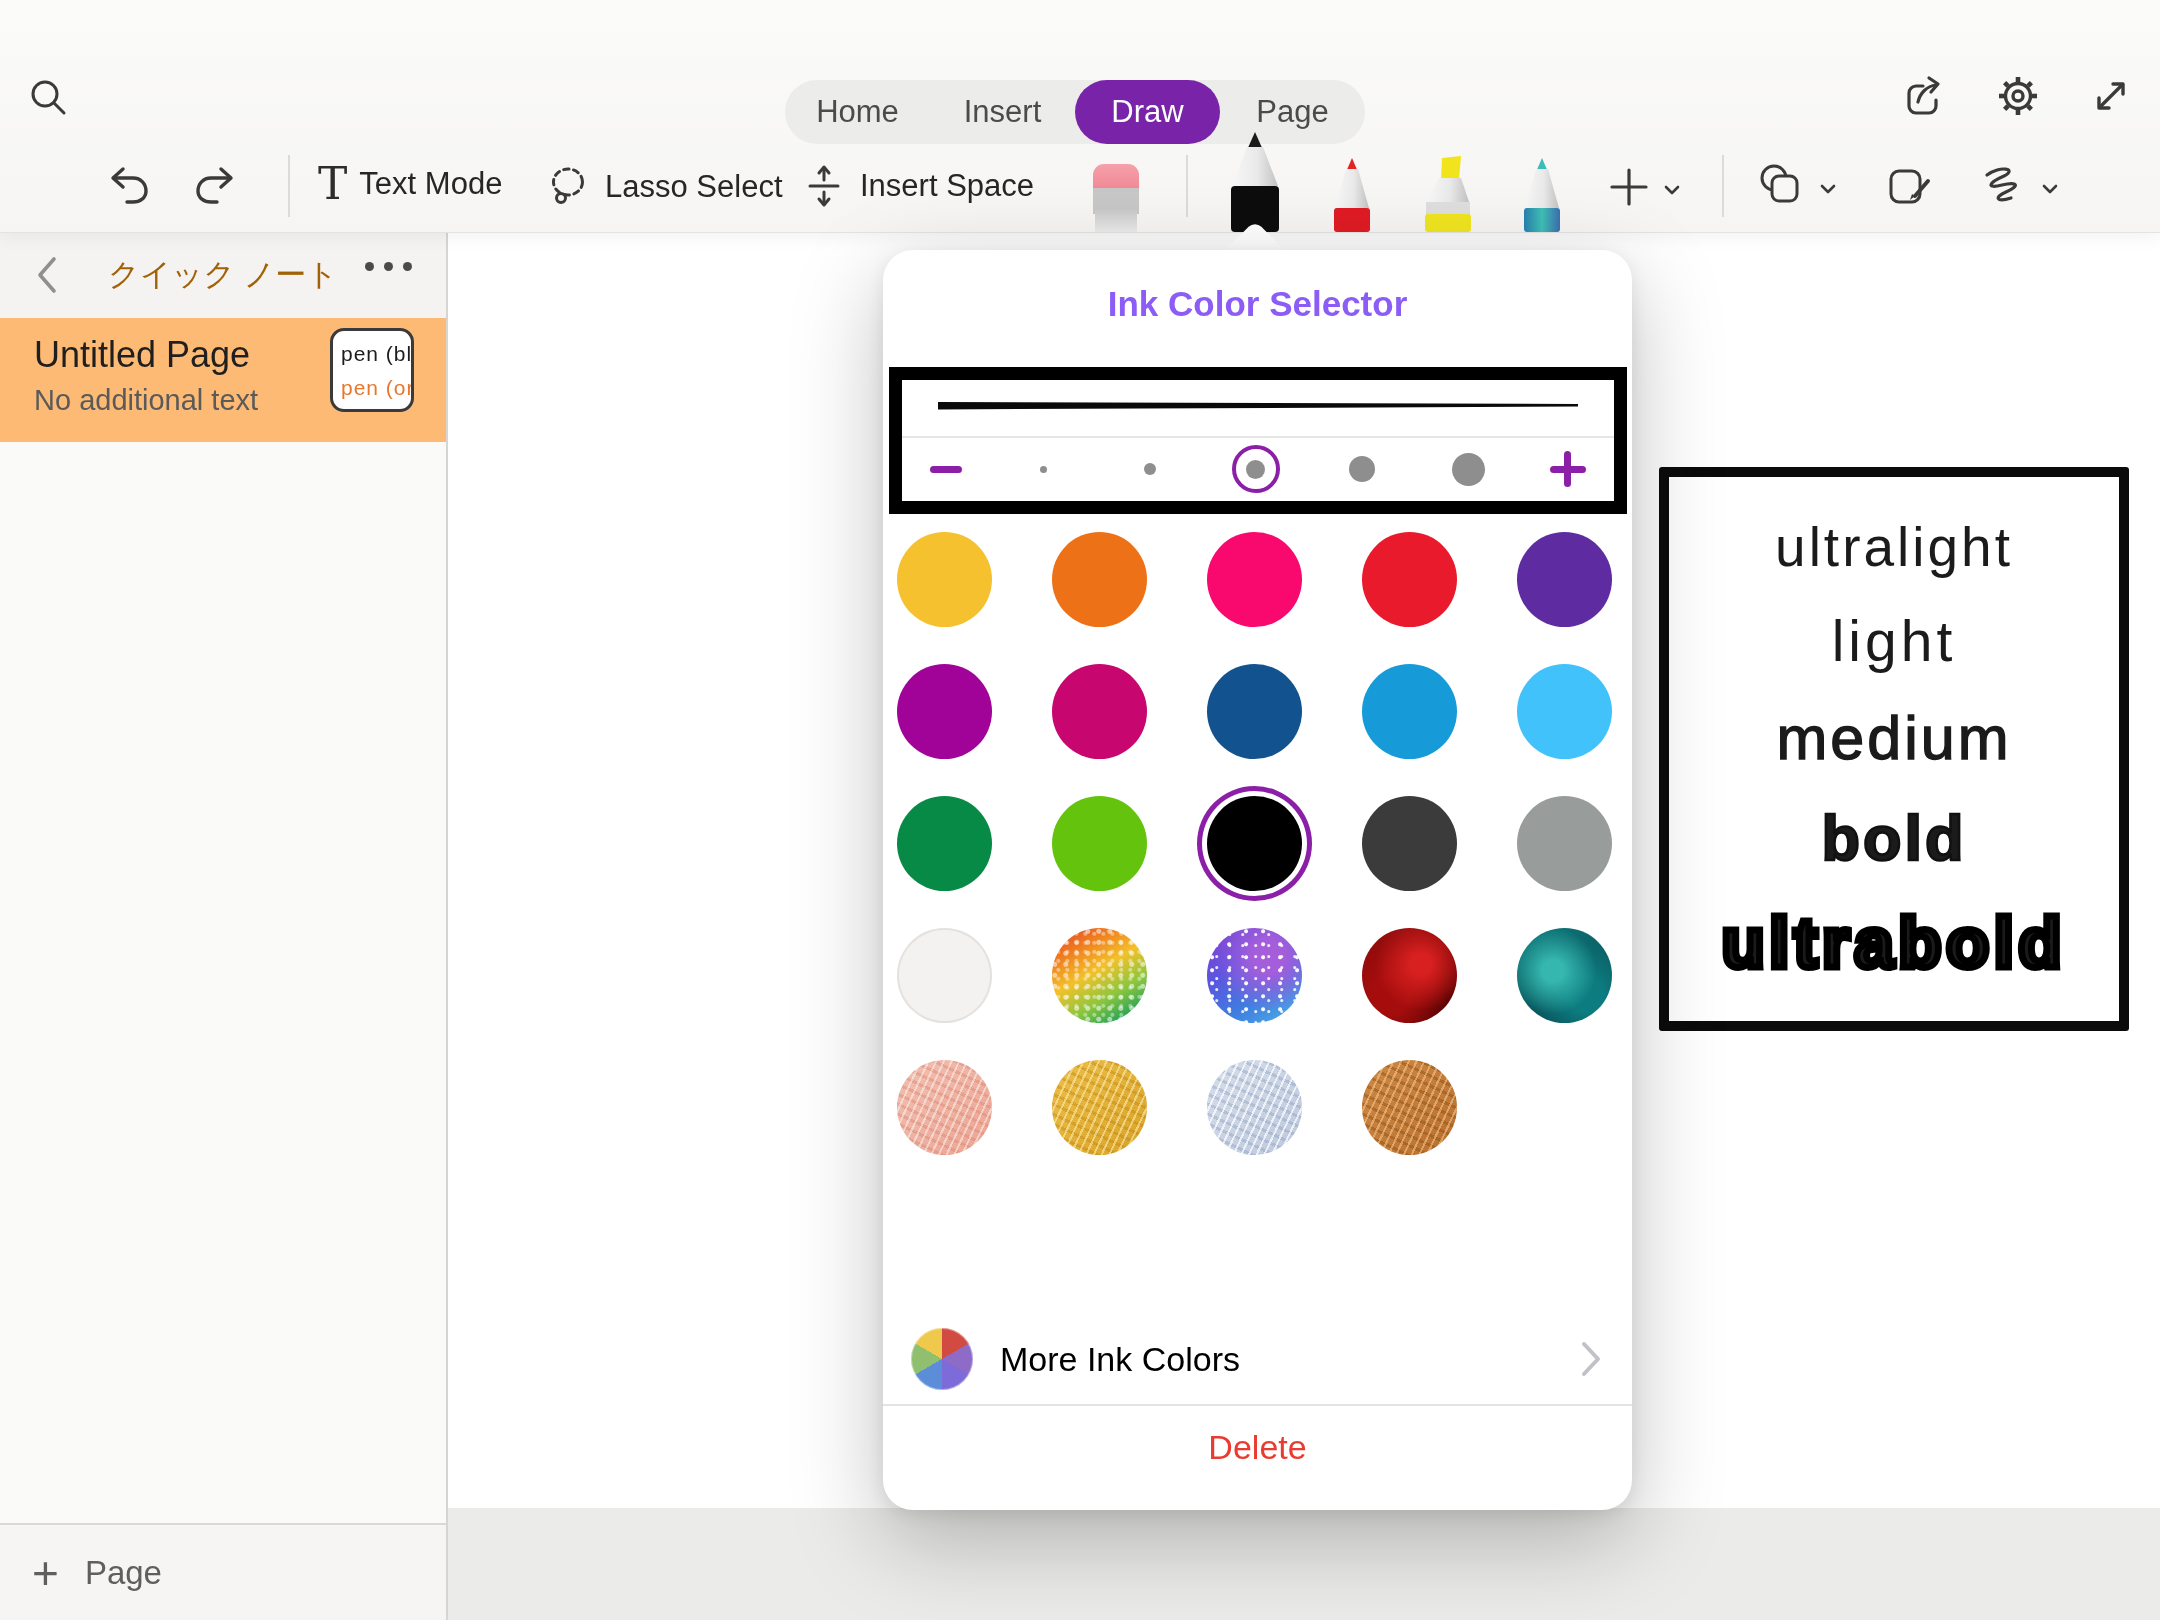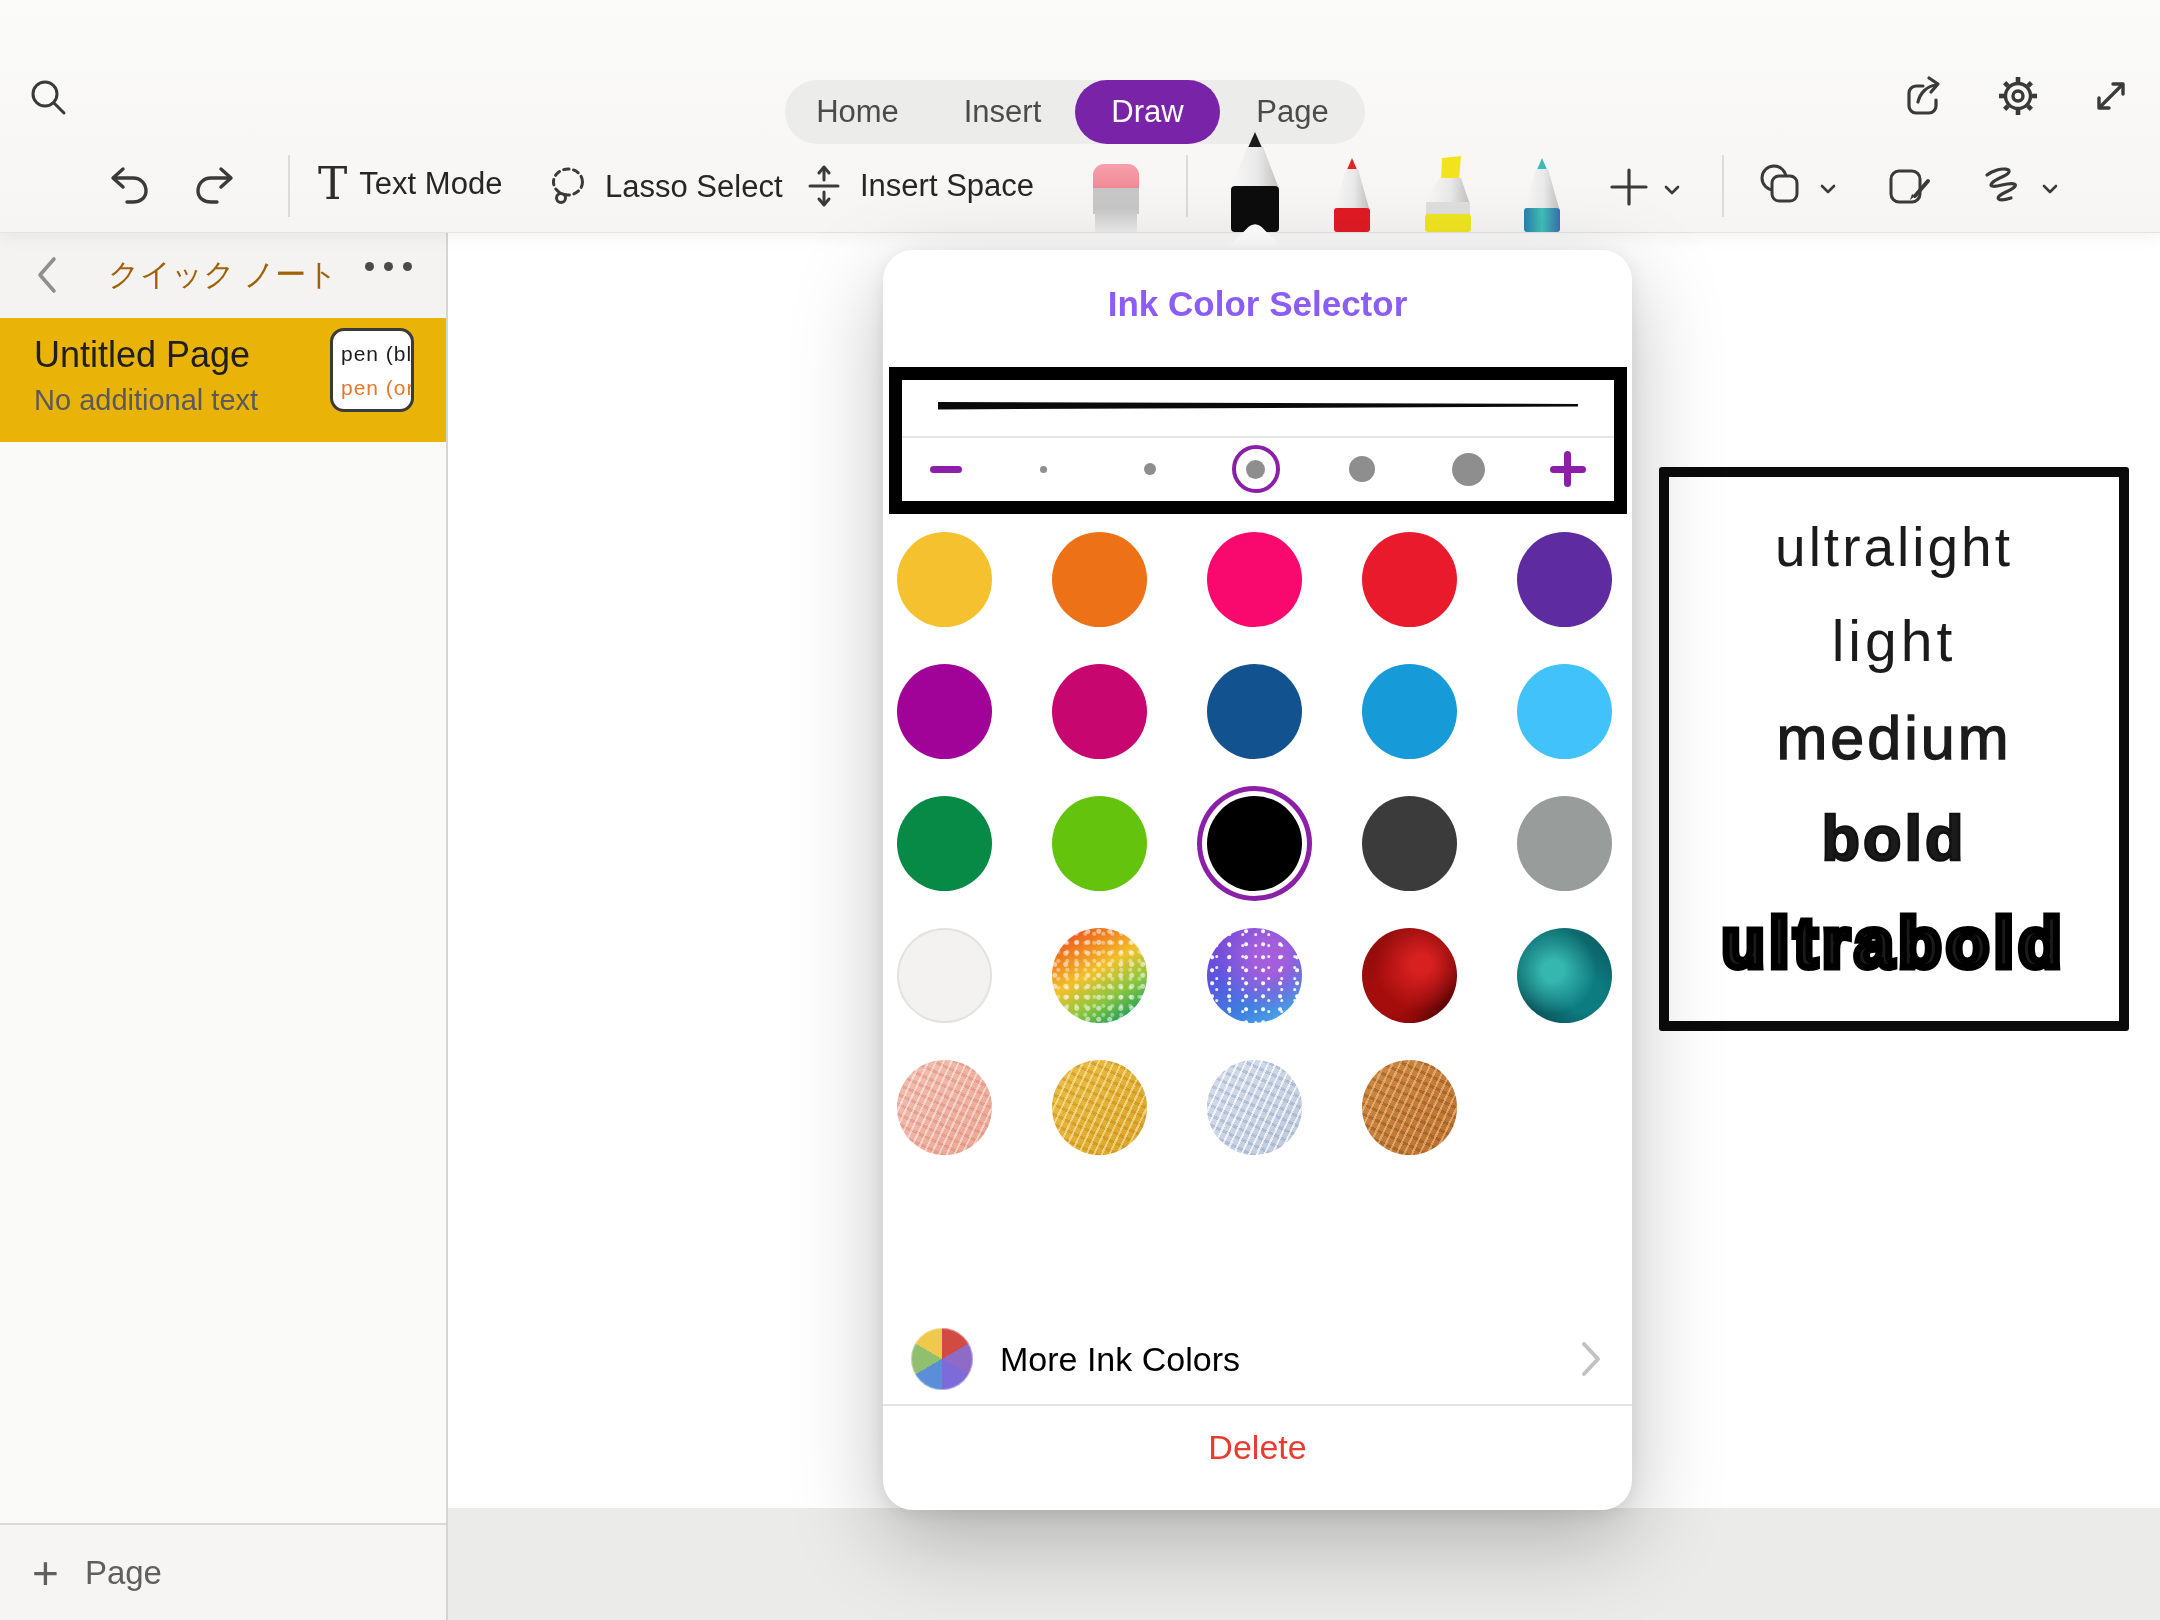--- a/index.html
+++ b/index.html
@@ -30,21 +30,21 @@
 
   
   .sidebar{position:absolute;left:0;top:232px;width:448px;height:1388px;background:#fafaf9;
            border-right:2px solid #d6d5d4;box-sizing:border-box;z-index:2;}
   .sb-header{position:absolute;left:0;top:0;width:100%;height:86px;background:#f4f3f2;
              display:flex;align-items:center;}
   .sb-title{position:absolute;left:0;right:0;text-align:center;font-size:31px;color:#a16207;}
   .sb-back{position:absolute;left:30px;top:21px;}
   .sb-more{position:absolute;right:34px;top:30px;display:flex;gap:10px;}
   .sb-more i{width:9px;height:9px;border-radius:50%;background:#4a4a4a;}
-  .page-row{position:absolute;left:0;top:86px;width:100%;height:124px;background:#eab308;text-align:center;}
+  .page-row{position:absolute;left:0;top:86px;width:100%;height:124px;background:#fdba74;text-align:center;}
   .page-title{position:absolute;left:34px;top:16px;font-size:36px;color:#1f1f1f;}
   .page-sub{position:absolute;left:34px;top:66px;font-size:29px;color:#5a5a5a;}
   .thumb{position:absolute;right:32px;top:10px;width:84px;height:84px;background:#fff;
          border:3px solid #3a3a3a;border-radius:14px;overflow:hidden;padding:6px 0 0 8px;box-sizing:border-box;}
   .thumb div{font-size:21px;line-height:34px;white-space:nowrap;letter-spacing:1px;}
   .sb-footer{position:absolute;left:0;bottom:0;width:100%;height:97px;background:#f6f5f4;
              border-top:2px solid #d9d8d7;box-sizing:border-box;display:flex;align-items:center;gap:26px;padding-left:32px;}
   .sb-footer .plus{font-size:46px;font-weight:300;color:#5f5f5f;line-height:40px;}
   .sb-footer .lbl{font-size:33px;color:#5f5f5f;}
 

